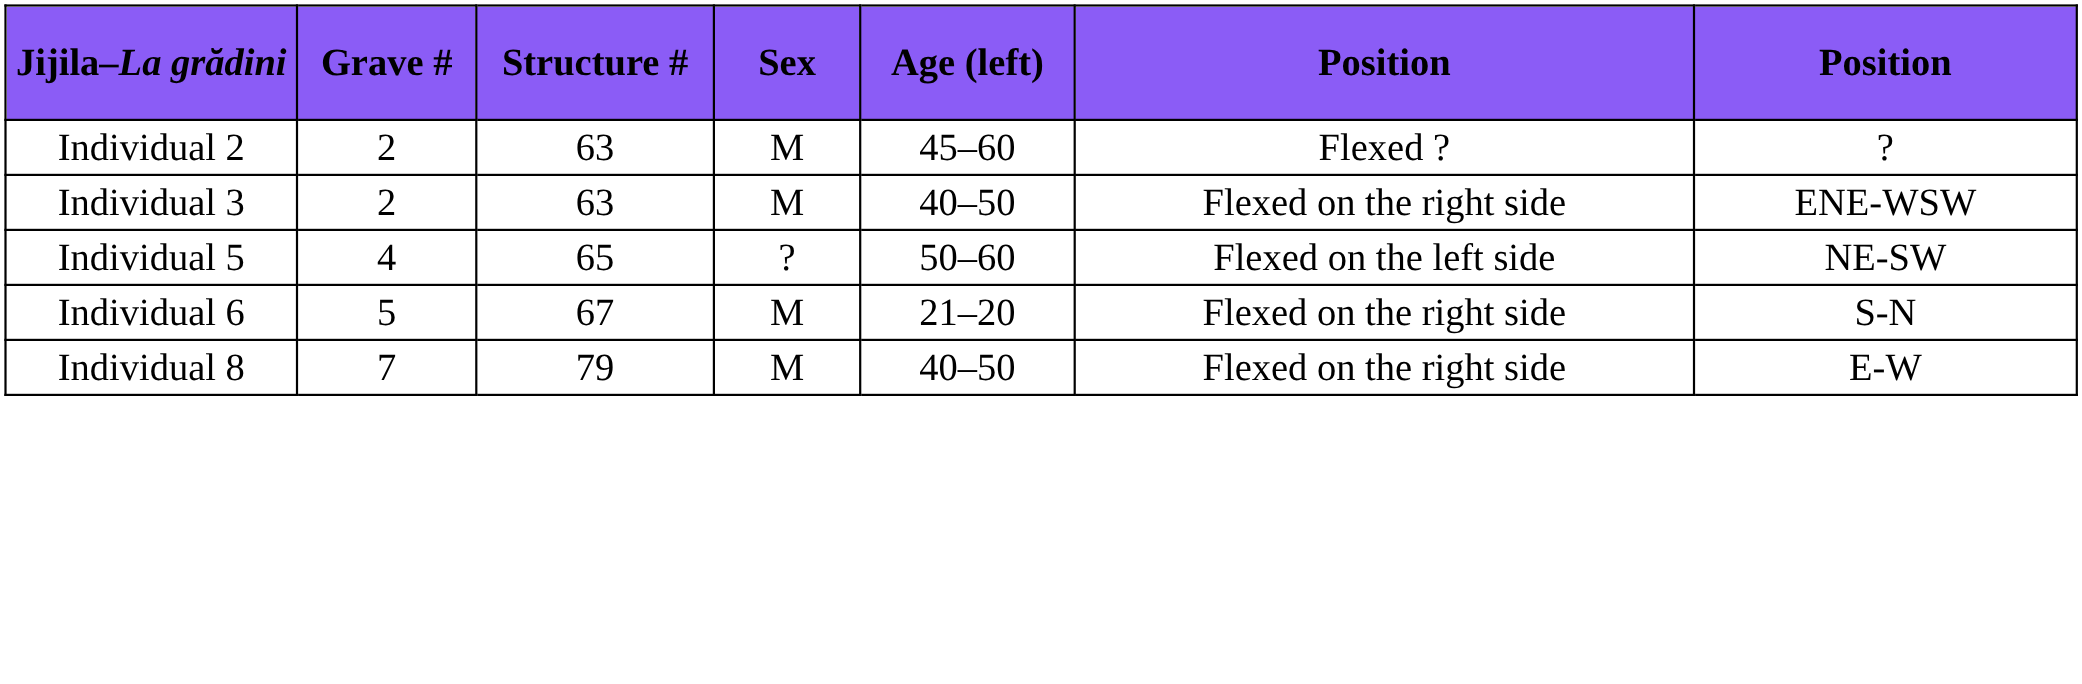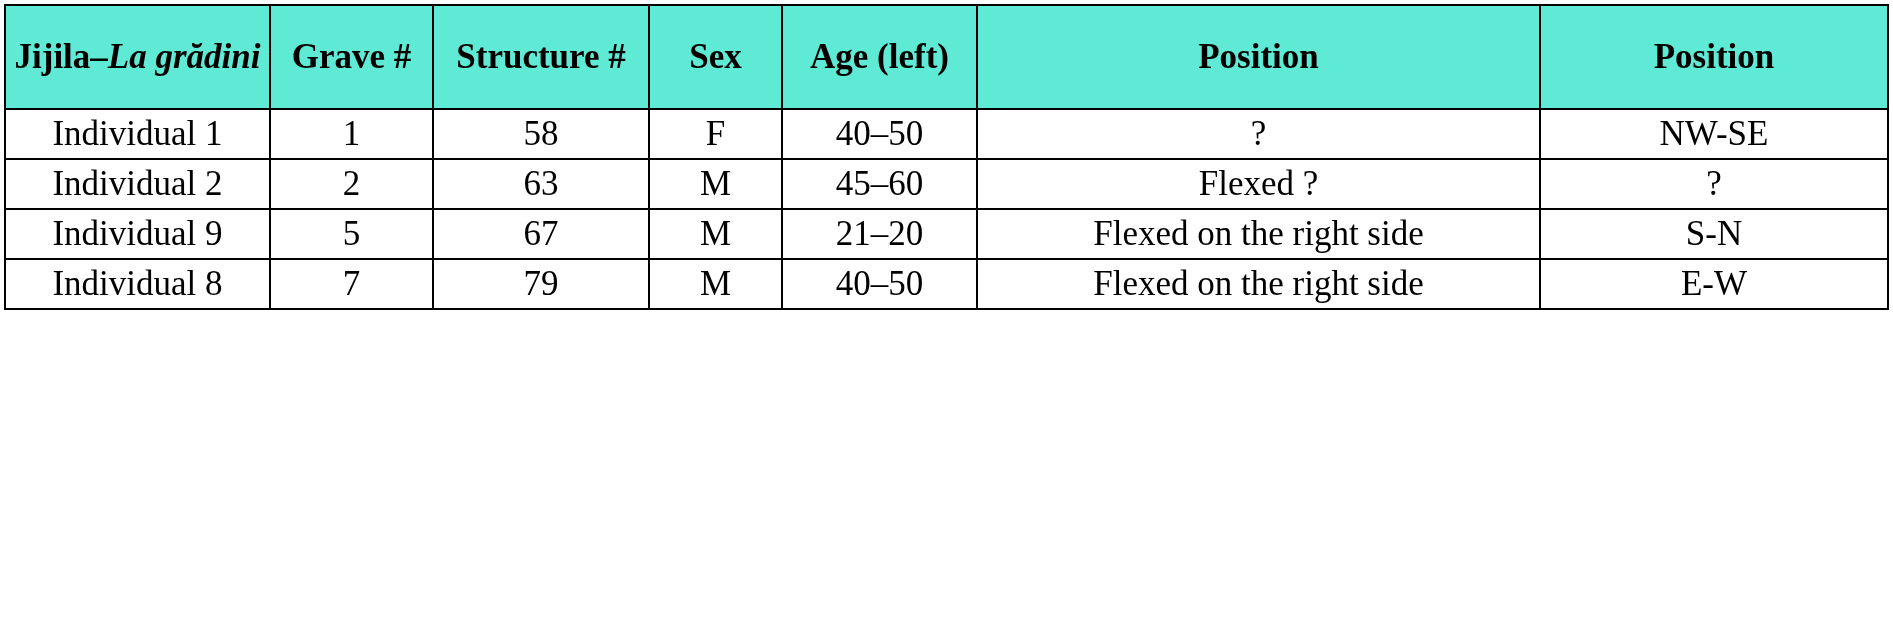--- a/index.html
+++ b/index.html
@@ -31,21 +31,21 @@
     text-align: center;
     vertical-align: middle;
     font-size: 35px;
     line-height: 1.12;
     padding: 4px 6px;
     box-sizing: border-box;
     white-space: nowrap;
     overflow: hidden;
   }
   table.data-table thead th {
-    background: #5eead4;
+    background: #8b5cf6;
     font-weight: bold;
     height: 104px;
     padding: 2px 6px;
   }
   table.data-table tbody td {
     background: #ffffff;
     font-weight: normal;
     height: 50px;
   }
   .hdr-italic {
@@ -82,39 +82,48 @@
         <th>Grave #</th>
         <th>Structure #</th>
         <th>Sex</th>
         <th>Age (left)</th>
         <th>Position</th>
         <th>Position</th>
       </tr>
     </thead>
     <tbody>
       <tr>
-        <td>Individual 1</td>
-        <td>1</td>
-        <td>58</td>
-        <td>F</td>
-        <td>40–50</td>
-        <td>?</td>
-        <td>NW-SE</td>
-      </tr>
-      <tr>
         <td>Individual 2</td>
         <td>2</td>
         <td>63</td>
         <td>M</td>
         <td>45–60</td>
         <td>Flexed ?</td>
         <td>?</td>
       </tr>
       <tr>
-        <td>Individual 9</td>
+        <td>Individual 3</td>
+        <td>2</td>
+        <td>63</td>
+        <td>M</td>
+        <td>40–50</td>
+        <td>Flexed on the right side</td>
+        <td>ENE-WSW</td>
+      </tr>
+      <tr>
+        <td>Individual 5</td>
+        <td>4</td>
+        <td>65</td>
+        <td>?</td>
+        <td>50–60</td>
+        <td>Flexed on the left side</td>
+        <td>NE-SW</td>
+      </tr>
+      <tr>
+        <td>Individual 6</td>
         <td>5</td>
         <td>67</td>
         <td>M</td>
         <td>21–20</td>
         <td>Flexed on the right side</td>
         <td>S-N</td>
       </tr>
       <tr>
         <td>Individual 8</td>
         <td>7</td>

